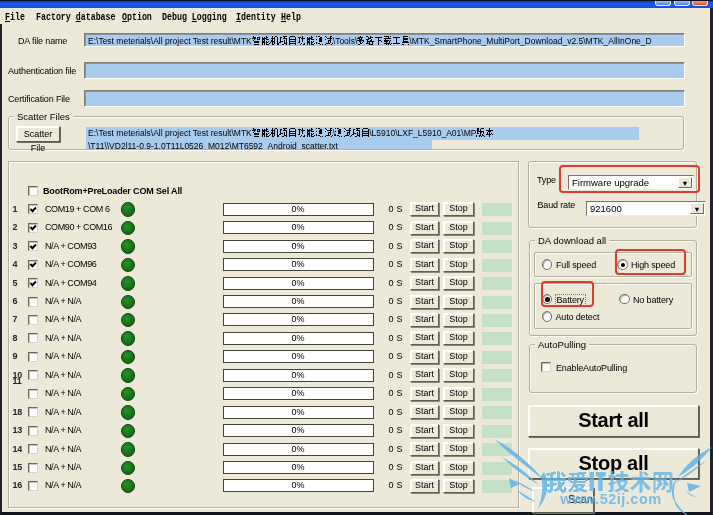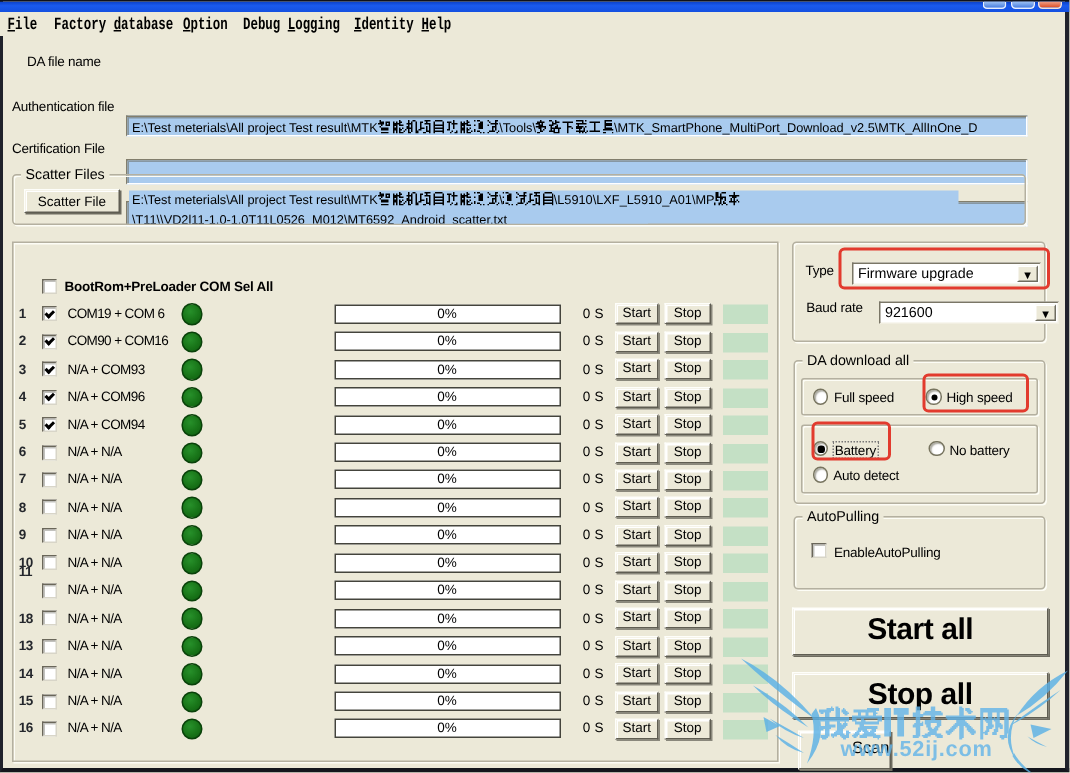--- a/index.html
+++ b/index.html
@@ -2,21 +2,21 @@
 <html><head><meta charset="utf-8"><style>
 * { margin:0; padding:0; box-sizing:border-box; }
 html,body { width:713px; height:515px; overflow:hidden; }
 body { font-family:"Liberation Sans", sans-serif; position:relative; background:#ece9d8; }
 .abs { position:absolute; }
 #win { position:absolute; inset:0; background:#ece9d8; border-left:2px solid #20222b; border-right:3px solid #20222b; border-bottom:3px solid #14161d; }
 #tstrip { position:absolute; left:0; top:0; width:713px; height:8px; background:linear-gradient(#0b41c8,#1a5aee 40%,#1450e0); border-top:1px solid #10121a; }
 #menubar { position:absolute; left:0; top:8px; width:709px; height:16px; background:#ece9d8; }
 .mi { position:absolute; top:2px; font-family:"Liberation Mono",monospace; font-weight:bold; font-size:11.5px; color:#000; transform:scaleX(.72); transform-origin:0 0; white-space:pre; }
 .lbl { position:absolute; font-size:9px; letter-spacing:-0.15px; color:#000; white-space:pre; }
-.field { position:absolute; left:84px; width:601px; background:#a9cbee; border:1px solid; border-color:#827e6c #fff #fff #827e6c; box-shadow:inset 1px 1px 0 rgba(90,88,70,.45); font-size:8.5px; white-space:nowrap; overflow:hidden; padding:2px 0 0 3px;margin-top:44px; }
+.field { position:absolute; left:84px; width:601px; background:#a9cbee; border:1px solid; border-color:#827e6c #fff #fff #827e6c; box-shadow:inset 1px 1px 0 rgba(90,88,70,.45); font-size:8.5px; white-space:nowrap; overflow:hidden; padding:2px 0 0 3px; }
 .cjk { display:inline-block; vertical-align:-1px; }
 .grp { position:absolute; border:1px solid #b4b0a0; border-radius:3px; box-shadow:1px 1px 0 #fdfdf6, inset 1px 1px 0 #fdfdf6; }
 .gtitle { position:absolute; font-size:9.5px; background:#ece9d8; padding:0 3px; white-space:pre; }
 .btn { position:absolute; background:#ece9d8; border:1px solid; border-color:#fefefa #5f5d52 #5f5d52 #fefefa; box-shadow:1px 1px 0 #6e6c60, inset 1px 1px 0 #fff; text-align:center; color:#000; }
 .num { position:absolute; left:12.5px; font-size:9px; font-weight:bold; color:#24272c; letter-spacing:-0.3px; }
 .cb { position:absolute; width:10px; height:10px; background:#fff; border:1px solid; border-color:#6a675a #d8d5c8 #d8d5c8 #6a675a; box-shadow:inset 1px 1px 0 rgba(80,80,70,.35); }
 .tick { position:absolute; left:1px; top:1.5px; width:6px; height:3.5px; border-left:2px solid #000; border-bottom:2px solid #000; transform:rotate(-45deg); }
 .rlab { position:absolute; left:45px; font-size:9px; letter-spacing:-0.4px; white-space:pre; }
 .circ { position:absolute; left:120.5px; width:14.5px; height:14.5px; border-radius:50%; background:radial-gradient(circle at 40% 35%, #27902a, #187418 55%, #0f5c10); border:1px solid #0a420a; }
 .pbar { position:absolute; left:222.5px; width:151px; height:13px; background:#fff; border:1px solid #44443c; font-size:9px; text-align:center; line-height:11px; }
@@ -52,30 +52,30 @@
     </svg>\Tools\<svg class="cjk" style="width:52px;height:9px;" viewBox="0 0 52 9">
       <path d="M3 0h1v1h-1zM9 0h2v1h-2zM13 0h1v1h-1zM27 0h5v1h-5zM33 0h1v1h-1zM46 0h5v1h-5zM1 1h5v1h-5zM11 1h1v1h-1zM13 1h3v1h-3zM18 1h7v1h-7zM31 1h1v1h-1zM36 1h7v1h-7zM46 1h1v1h-1zM0 2h3v1h-3zM4 2h1v1h-1zM11 2h3v1h-3zM21 2h1v1h-1zM27 2h7v1h-7zM39 2h1v1h-1zM46 2h5v1h-5zM2 3h3v1h-3zM9 3h3v1h-3zM14 3h1v1h-1zM21 3h1v1h-1zM28 3h1v1h-1zM39 3h1v1h-1zM46 3h5v1h-5zM0 4h7v1h-7zM10 4h1v1h-1zM13 4h2v1h-2zM21 4h3v1h-3zM27 4h5v1h-5zM33 4h1v1h-1zM39 4h1v1h-1zM46 4h1v1h-1zM2 5h2v1h-2zM6 5h1v1h-1zM10 5h7v1h-7zM21 5h1v1h-1zM24 5h1v1h-1zM27 5h4v1h-4zM32 5h1v1h-1zM39 5h1v1h-1zM46 5h5v1h-5zM3 6h1v1h-1zM5 6h1v1h-1zM10 6h1v1h-1zM12 6h1v1h-1zM15 6h1v1h-1zM21 6h1v1h-1zM29 6h1v1h-1zM32 6h1v1h-1zM39 6h1v1h-1zM45 6h7v1h-7zM3 7h2v1h-2zM9 7h4v1h-4zM15 7h1v1h-1zM21 7h1v1h-1zM27 7h6v1h-6zM34 7h1v1h-1zM36 7h7v1h-7zM1 8h2v1h-2zM12 8h4v1h-4zM21 8h1v1h-1zM29 8h1v1h-1zM31 8h1v1h-1zM33 8h1v1h-1zM45 8h2v1h-2zM51 8h1v1h-1z" fill="#000"></path>
     </svg>\MTK_SmartPhone_MultiPort_Download_v2.5\MTK_AllInOne_D</div>
 <div class="lbl" style="left:8px;top:66px">Authentication file</div>
 <div class="field" style="top:62px;height:17px;padding-top:4px"></div>
 <div class="lbl" style="left:8px;top:94px">Certification File</div>
 <div class="field" style="top:90px;height:17px;padding-top:4px"></div>
 
 <div class="grp" style="left:8px;top:116px;width:676px;height:34px"></div>
 <div class="gtitle" style="left:14px;top:111px">Scatter Files</div>
-<div class="btn" style="left:16px;top:126px;width:64px;height:16px;font-size:9px;line-height:14px">Scatter File</div>
+<div class="btn" style="left:16px;top:126px;width:44px;height:16px;font-size:9px;line-height:14px">Scatter File</div>
 <div class="abs" style="left:86px;top:126px;width:556px;height:22.5px;overflow:hidden;font-size:8.5px;line-height:13px;padding-top:1px;white-space:nowrap">
 <span style="background:#a9cbee;display:inline-block;width:553px;padding-left:2px">E:\Test meterials\All project Test result\MTK<svg class="cjk" style="width:81px;height:9px;" viewBox="0 0 81 9">
         <path d="M1 0h1v1h-1zM14 0h1v1h-1zM20 0h1v1h-1zM23 0h2v1h-2zM31 0h4v1h-4zM38 0h5v1h-5zM50 0h1v1h-1zM59 0h1v1h-1zM64 0h1v1h-1zM66 0h2v1h-2zM73 0h1v1h-1zM78 0h2v1h-2zM1 1h3v1h-3zM5 1h3v1h-3zM10 1h1v1h-1zM12 1h1v1h-1zM14 1h2v1h-2zM20 1h1v1h-1zM22 1h1v1h-1zM25 1h1v1h-1zM28 1h2v1h-2zM32 1h1v1h-1zM37 1h1v1h-1zM43 1h1v1h-1zM46 1h3v1h-3zM50 1h1v1h-1zM55 1h1v1h-1zM57 1h1v1h-1zM59 1h2v1h-2zM68 1h2v1h-2zM74 1h1v1h-1zM78 1h1v1h-1zM0 2h4v1h-4zM5 2h1v1h-1zM7 2h1v1h-1zM10 2h5v1h-5zM19 2h4v1h-4zM25 2h1v1h-1zM28 2h1v1h-1zM31 2h4v1h-4zM37 2h1v1h-1zM43 2h1v1h-1zM47 2h1v1h-1zM49 2h4v1h-4zM55 2h5v1h-5zM67 2h3v1h-3zM75 2h5v1h-5zM2 3h1v1h-1zM5 3h3v1h-3zM10 3h3v1h-3zM14 3h3v1h-3zM20 3h1v1h-1zM22 3h1v1h-1zM25 3h1v1h-1zM28 3h1v1h-1zM34 3h1v1h-1zM37 3h7v1h-7zM47 3h1v1h-1zM50 3h1v1h-1zM55 3h3v1h-3zM59 3h3v1h-3zM64 3h1v1h-1zM67 3h3v1h-3zM73 3h1v1h-1zM78 3h1v1h-1zM1 4h1v1h-1zM10 4h1v1h-1zM12 4h1v1h-1zM19 4h2v1h-2zM22 4h1v1h-1zM25 4h1v1h-1zM28 4h1v1h-1zM32 4h1v1h-1zM34 4h1v1h-1zM37 4h1v1h-1zM43 4h1v1h-1zM47 4h1v1h-1zM50 4h1v1h-1zM55 4h1v1h-1zM57 4h1v1h-1zM67 4h3v1h-3zM76 4h3v1h-3zM2 5h5v1h-5zM10 5h3v1h-3zM14 5h1v1h-1zM16 5h1v1h-1zM19 5h4v1h-4zM25 5h1v1h-1zM28 5h3v1h-3zM32 5h1v1h-1zM34 5h1v1h-1zM37 5h7v1h-7zM47 5h1v1h-1zM50 5h1v1h-1zM55 5h3v1h-3zM59 5h1v1h-1zM61 5h1v1h-1zM67 5h3v1h-3zM76 5h1v1h-1zM78 5h1v1h-1zM2 6h5v1h-5zM10 6h3v1h-3zM14 6h2v1h-2zM18 6h1v1h-1zM20 6h1v1h-1zM22 6h1v1h-1zM25 6h1v1h-1zM27 6h2v1h-2zM32 6h1v1h-1zM34 6h1v1h-1zM37 6h1v1h-1zM43 6h1v1h-1zM46 6h2v1h-2zM55 6h3v1h-3zM59 6h2v1h-2zM64 6h1v1h-1zM76 6h1v1h-1zM78 6h1v1h-1zM10 7h1v1h-1zM12 7h1v1h-1zM14 7h1v1h-1zM17 7h1v1h-1zM20 7h1v1h-1zM22 7h1v1h-1zM25 7h2v1h-2zM32 7h3v1h-3zM37 7h7v1h-7zM49 7h1v1h-1zM52 7h1v1h-1zM55 7h1v1h-1zM57 7h1v1h-1zM59 7h1v1h-1zM62 7h1v1h-1zM64 7h1v1h-1zM66 7h2v1h-2zM74 7h4v1h-4zM80 7h1v1h-1zM2 8h5v1h-5zM10 8h1v1h-1zM12 8h1v1h-1zM14 8h3v1h-3zM20 8h2v1h-2zM25 8h2v1h-2zM30 8h2v1h-2zM34 8h1v1h-1zM37 8h1v1h-1zM43 8h1v1h-1zM48 8h1v1h-1zM51 8h2v1h-2zM55 8h1v1h-1zM57 8h1v1h-1zM59 8h3v1h-3zM68 8h1v1h-1zM70 8h1v1h-1zM73 8h1v1h-1zM79 8h1v1h-1z" fill="#000"></path>
       </svg>\<svg class="cjk" style="width:34px;height:9px;" viewBox="0 0 34 9">
         <path d="M0 0h1v1h-1zM2 0h2v1h-2zM9 0h1v1h-1zM14 0h2v1h-2zM21 0h4v1h-4zM28 0h5v1h-5zM4 1h2v1h-2zM10 1h1v1h-1zM14 1h1v1h-1zM18 1h2v1h-2zM22 1h1v1h-1zM27 1h1v1h-1zM33 1h1v1h-1zM3 2h3v1h-3zM11 2h5v1h-5zM18 2h1v1h-1zM21 2h4v1h-4zM27 2h1v1h-1zM33 2h1v1h-1zM0 3h1v1h-1zM3 3h3v1h-3zM9 3h1v1h-1zM14 3h1v1h-1zM18 3h1v1h-1zM24 3h1v1h-1zM27 3h7v1h-7zM3 4h3v1h-3zM12 4h3v1h-3zM18 4h1v1h-1zM22 4h1v1h-1zM24 4h1v1h-1zM27 4h1v1h-1zM33 4h1v1h-1zM3 5h3v1h-3zM12 5h1v1h-1zM14 5h1v1h-1zM18 5h3v1h-3zM22 5h1v1h-1zM24 5h1v1h-1zM27 5h7v1h-7zM0 6h1v1h-1zM12 6h1v1h-1zM14 6h1v1h-1zM17 6h2v1h-2zM22 6h1v1h-1zM24 6h1v1h-1zM27 6h1v1h-1zM33 6h1v1h-1zM0 7h1v1h-1zM2 7h2v1h-2zM10 7h4v1h-4zM16 7h1v1h-1zM22 7h3v1h-3zM27 7h7v1h-7zM4 8h1v1h-1zM6 8h1v1h-1zM9 8h1v1h-1zM15 8h1v1h-1zM20 8h2v1h-2zM24 8h1v1h-1zM27 8h1v1h-1zM33 8h1v1h-1z" fill="#000"></path>
       </svg>\L5910\LXF_L5910_A01\MP<svg class="cjk" style="width:17px;height:9px;" viewBox="0 0 17 9">
         <path d="M1 0h2v1h-2zM5 0h3v1h-3zM13 0h1v1h-1zM1 1h2v1h-2zM4 1h1v1h-1zM13 1h1v1h-1zM1 2h2v1h-2zM4 2h1v1h-1zM10 2h7v1h-7zM1 3h7v1h-7zM12 3h3v1h-3zM1 4h1v1h-1zM4 4h2v1h-2zM7 4h1v1h-1zM11 4h1v1h-1zM13 4h1v1h-1zM1 5h2v1h-2zM4 5h1v1h-1zM7 5h1v1h-1zM11 5h1v1h-1zM13 5h1v1h-1zM15 5h1v1h-1zM4 6h1v1h-1zM6 6h1v1h-1zM10 6h5v1h-5zM16 6h1v1h-1zM0 7h1v1h-1zM3 7h2v1h-2zM6 7h2v1h-2zM13 7h1v1h-1zM0 8h1v1h-1zM3 8h1v1h-1zM5 8h1v1h-1zM8 8h1v1h-1zM13 8h1v1h-1z" fill="#000"></path>
       </svg></span><br>
-<span style="background:#a9cbee;display:inline-block;width:346px;padding-left:2px">\T11\\VD2l11-1.0-1.0T11L0526_M012\MT6592_Android_scatter.txt</span>
+<span style="background:#a9cbee;display:inline-block;width:346px;padding-left:2px">\T11\\VD2l11-0.9-1.0T11L0526_M012\MT6592_Android_scatter.txt</span>
 </div>
 
 <div class="grp" style="left:8px;top:161px;width:511px;height:347px;border-radius:0"></div>
 <div class="cb" style="left:28px;top:186px"></div>
 <div class="lbl" style="left:43px;top:186px;font-weight:bold">BootRom+PreLoader COM Sel All</div>
 
 <div class="num" style="top:203.8px">1</div>
 <div class="cb" style="left:28px;top:204.3px">
     <span class="tick"></span>
   </div>

